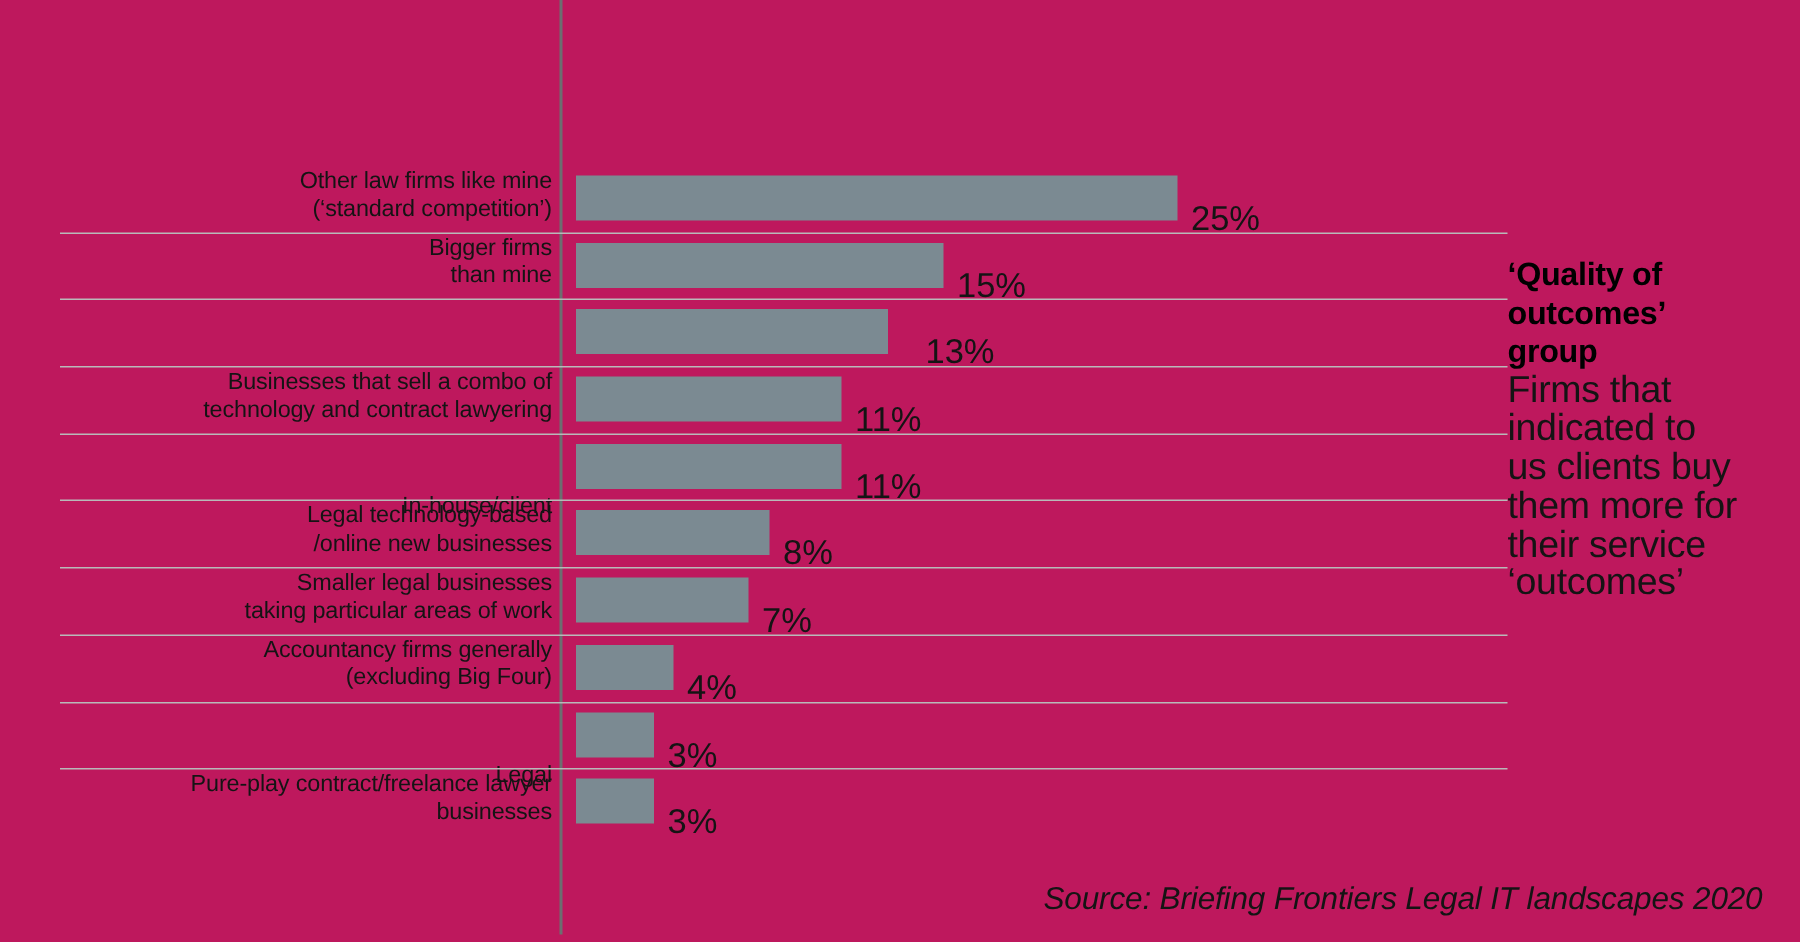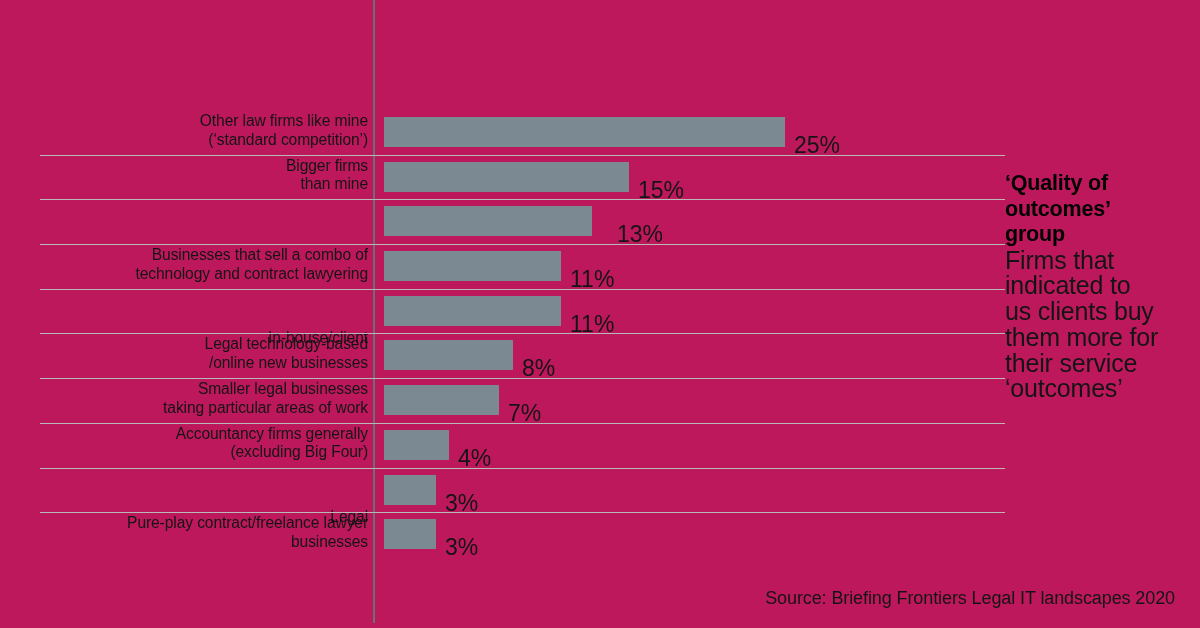--- a/index.html
+++ b/index.html
@@ -103,21 +103,22 @@
     color: #141414;
     letter-spacing: -0.2px;
     white-space: pre-line;
   }
 
   
   #source {
     position: absolute;
     right: 25px;
     top: 588px;
-    font-size: 18px;
+    font-size: 21px;
+    font-style: italic;
     color: #141414;
     letter-spacing: -0.1px;
     white-space: nowrap;
   }
 </style>
 </head>
 <body>
 
 <div id="page">
 

